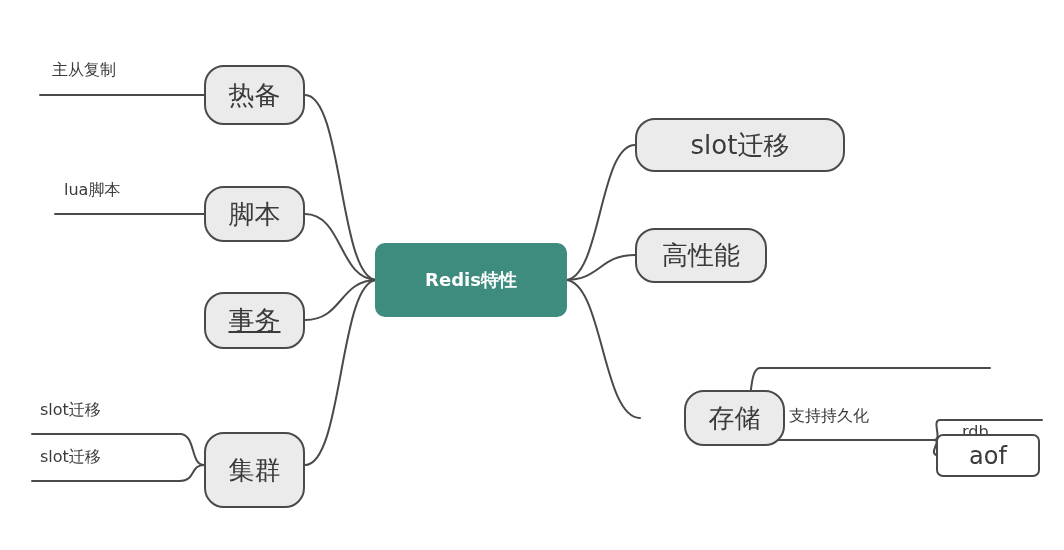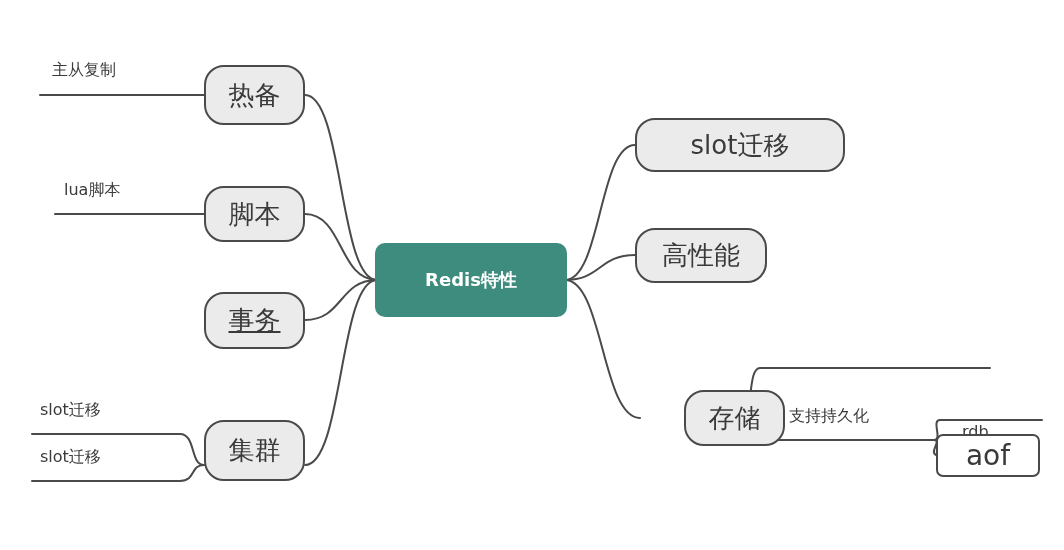--- a/index.html
+++ b/index.html
@@ -32,21 +32,21 @@
   .node.root {
     background: var(--root-bg, #3e8c7d);
     border: none;
     border-radius: 10px;
     color: #ffffff;
     font-size: 18px;
     font-weight: 600;
   }
   .node.aof {
     background: #ffffff;
-    font-size: 28px;
+    font-size: 24px;
     border-radius: 7px;
   }
   .leaf {
     position: absolute; z-index: 2;
     font-size: 16px;
     color: var(--text, #3a3a3a);
     white-space: nowrap;
     cursor: default;
   }
 </style>
@@ -74,21 +74,21 @@
   </svg>
 
   <div class="node root" style="left:375px; top:243px; width:192px; height:74px;">Redis特性</div>
 
   <div class="node" style="left:204px; top:65px; width:101px; height:60px;">热备</div>
 
   <div class="node" style="left:204px; top:186px; width:101px; height:56px;">脚本</div>
 
   <div class="node" style="left:204px; top:292px; width:101px; height:57px;text-decoration:underline;">事务</div>
 
-  <div class="node" style="left:204px; top:420px; width:101px; height:61px;">集群</div>
+  <div class="node" style="left:204px; top:432px; width:101px; height:76px;">集群</div>
 
   <div class="leaf" style="left:52px; top:60px;">主从复制</div>
 
   <div class="leaf" style="left:64px; top:180px;">lua脚本</div>
 
   <div class="leaf" style="left:40px; top:400px;">slot迁移</div>
 
   <div class="leaf" style="left:40px; top:447px;">slot迁移</div>
 
   <div class="node" style="left:635px; top:118px; width:210px; height:54px;">slot迁移</div>

